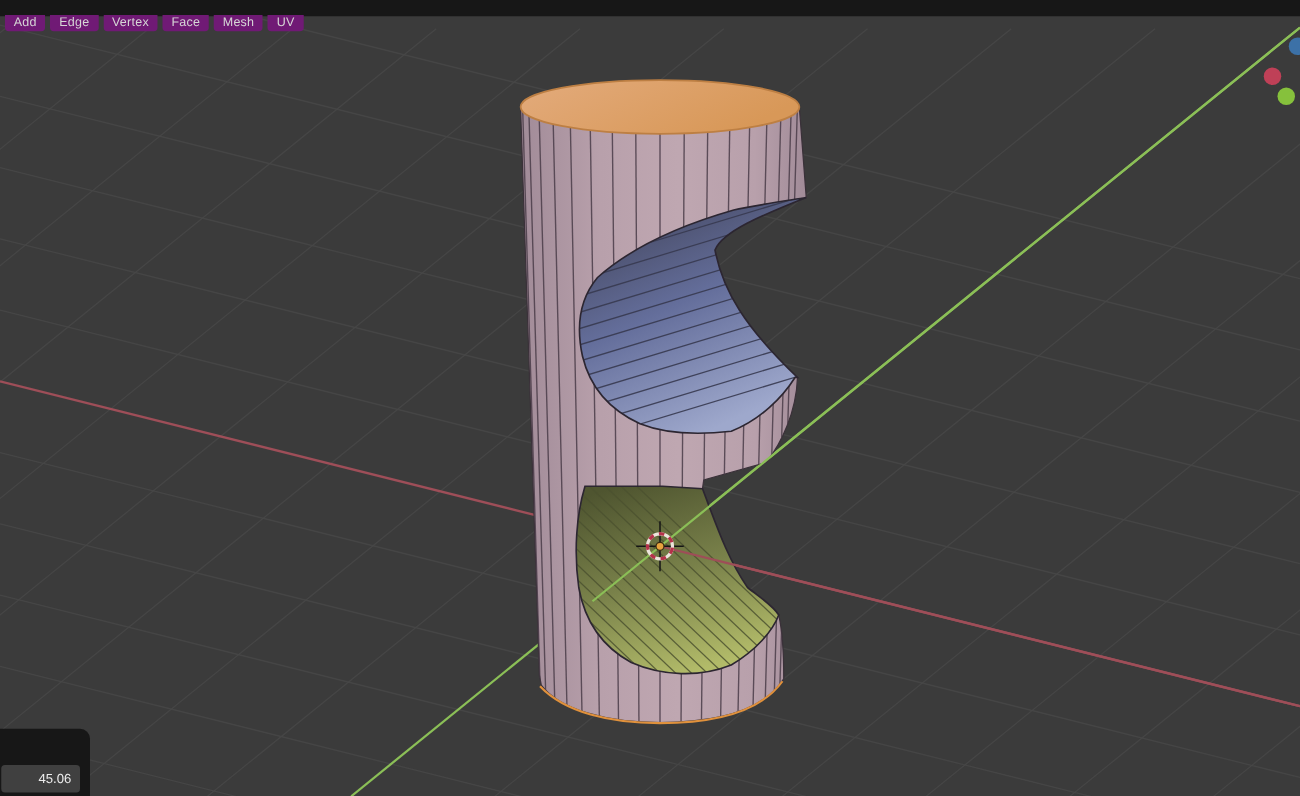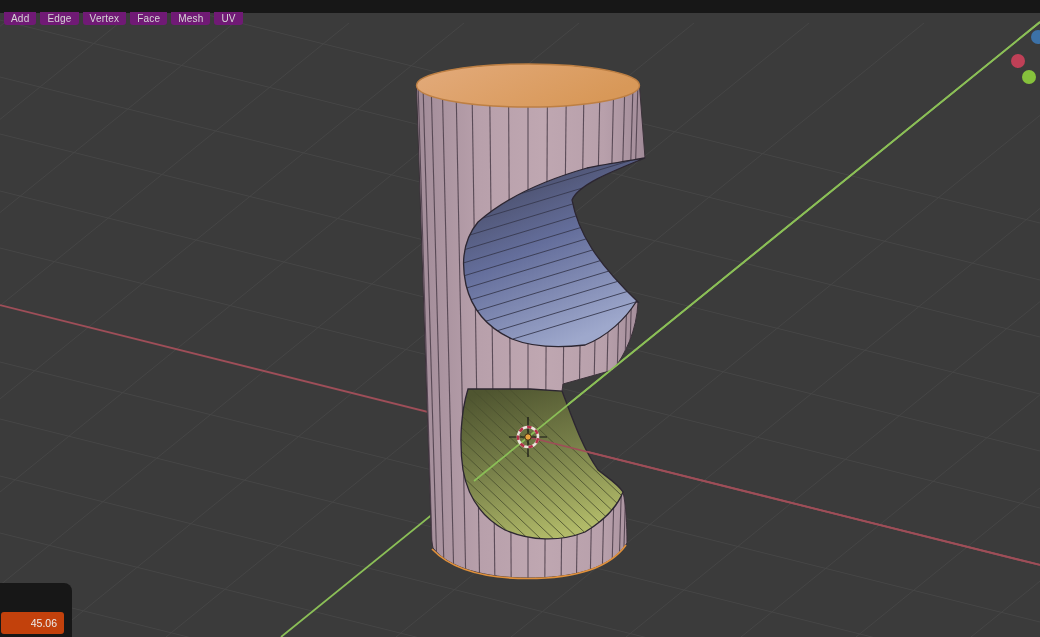--- a/index.html
+++ b/index.html
@@ -18,21 +18,21 @@
     color:#d6d6d6;font-size:10px;font-family:inherit;letter-spacing:.2px;
     cursor:pointer;display:inline-block;
   }
   .menu-btn:first-child{margin-left:4px;}
   .op-panel{
     position:absolute;left:0;top:583px;width:72px;height:54px;
     background:#171717;border-top-right-radius:8px;z-index:10;
   }
   .op-value{
     position:absolute;left:1px;top:29px;width:63px;height:22px;
-    background:#c2410c;border-radius:3px;color:#ececec;font-size:10.5px;
+    background:#404040;border-radius:3px;color:#ececec;font-size:10.5px;
     display:flex;align-items:center;justify-content:flex-end;
     padding-right:7px;box-sizing:border-box;cursor:ew-resize;
   }
 </style>
 </head>
 <body>
 
 <div class="stage" style="background: rgb(59, 59, 59);">
 
   <svg id="scene" width="1040" height="637" viewBox="0 0 1040 637">

